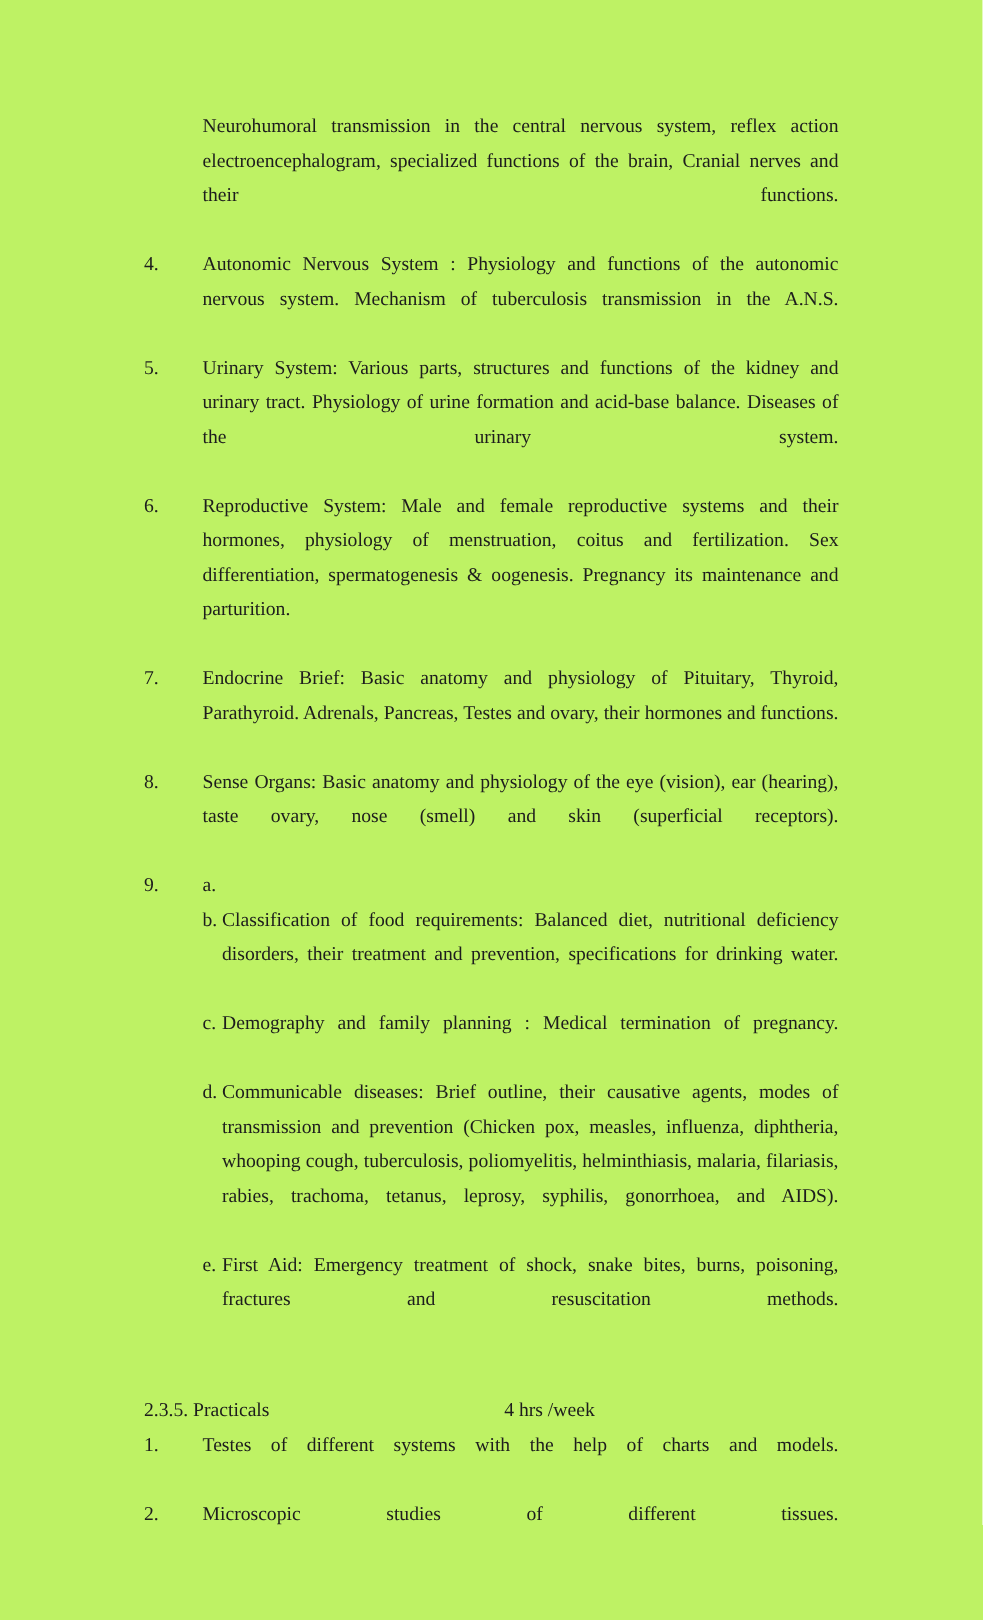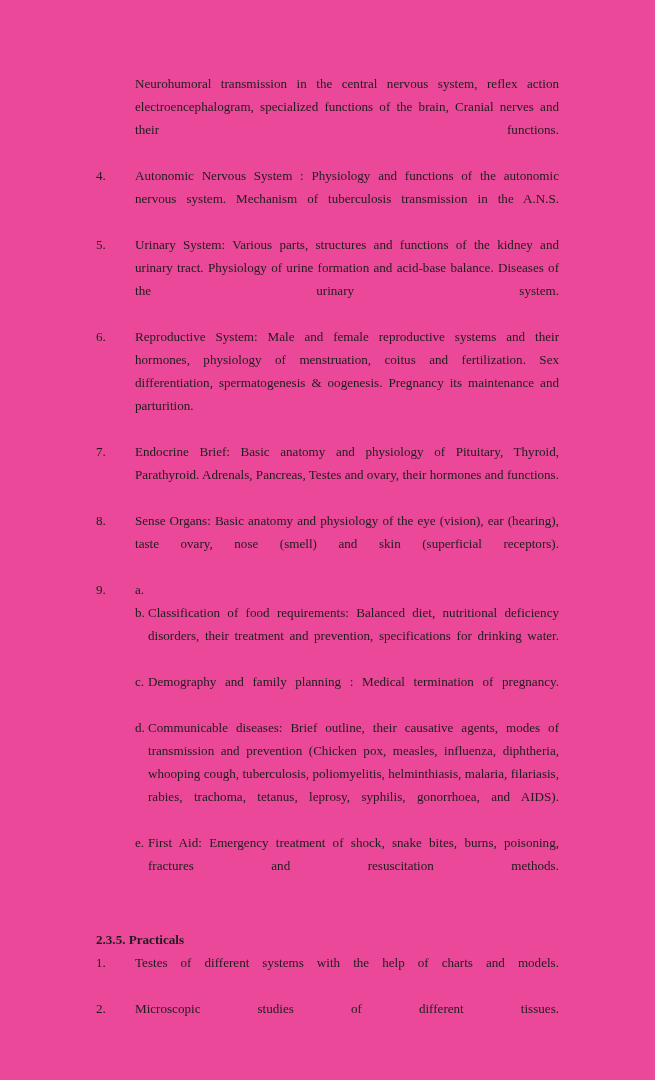--- a/index.html
+++ b/index.html
@@ -12,21 +12,21 @@
     height: 1080px;
     font-family: "Liberation Serif", "DejaVu Serif", serif;
     color: #1d1d1d;
     overflow: hidden;
   }
 
   .page {
     position: relative;
     width: 655px;
     height: 1080px;
-    background: #ec4899;
+    background: #bef264;
     box-sizing: border-box;
     padding: 72px 96px 0 96px;
   }
 
   .content {
     width: 463px;
     font-size: 13.1px;
     line-height: 23px;
   }
 
@@ -87,21 +87,21 @@
     display: inline-block;
     width: 100%;
   }
 
   
   .row9 .marker { flex: 0 0 39px; width: 39px; }
 
   
   .sec-head {
     display: flex;
-    font-weight: bold;
+    font-weight: normal;
     line-height: 23px;
     align-items: flex-end;
   }
   .sec-head .sh-title { flex: 0 0 auto; }
   .sec-head .sh-hours {
     flex: 1 1 auto;
     text-align: center;
     padding-right: 6px;
   }
 
@@ -157,20 +157,21 @@
     </div>
     <div class="subrow">
       <div class="submarker">e.</div>
       <div class="subbody">First Aid: Emergency treatment of shock, snake bites, burns, poisoning, fractures and resuscitation methods.</div>
     </div>
 
     <div class="gap-lg"></div>
 
     <div class="sec-head">
       <div class="sh-title">2.3.5. Practicals</div>
+      <div class="sh-hours">4 hrs /week</div>
     </div>
 
     <div class="row">
       <div class="marker">1.</div>
       <div class="body">Testes of different systems with the help of charts and models.</div>
     </div>
     <div class="row">
       <div class="marker">2.</div>
       <div class="body">Microscopic studies of different tissues.</div>
     </div>

